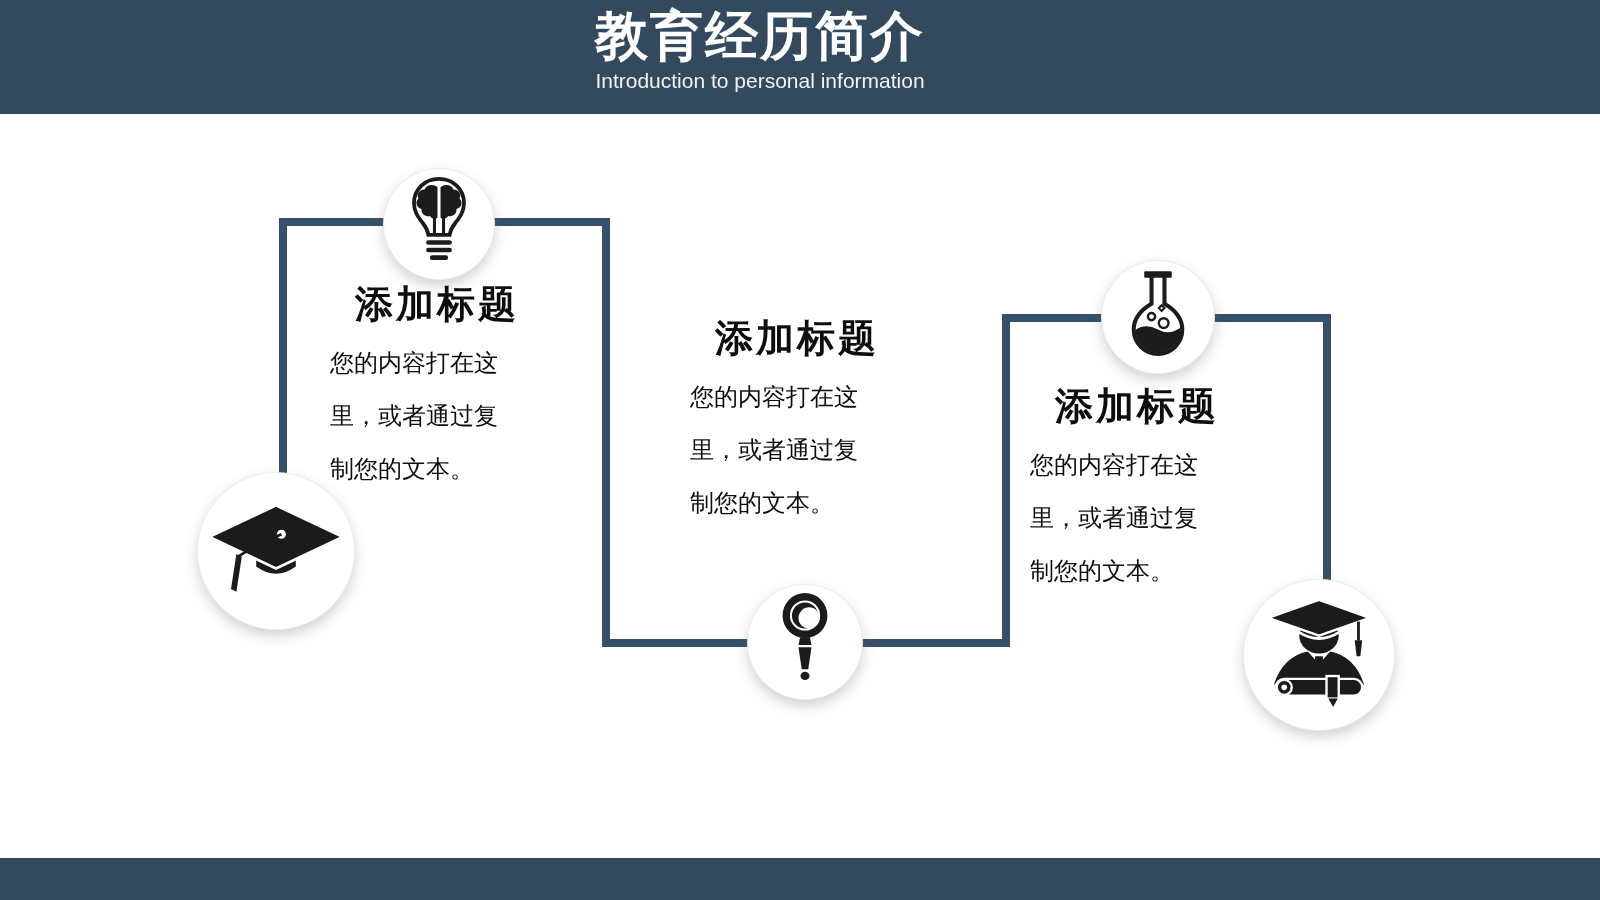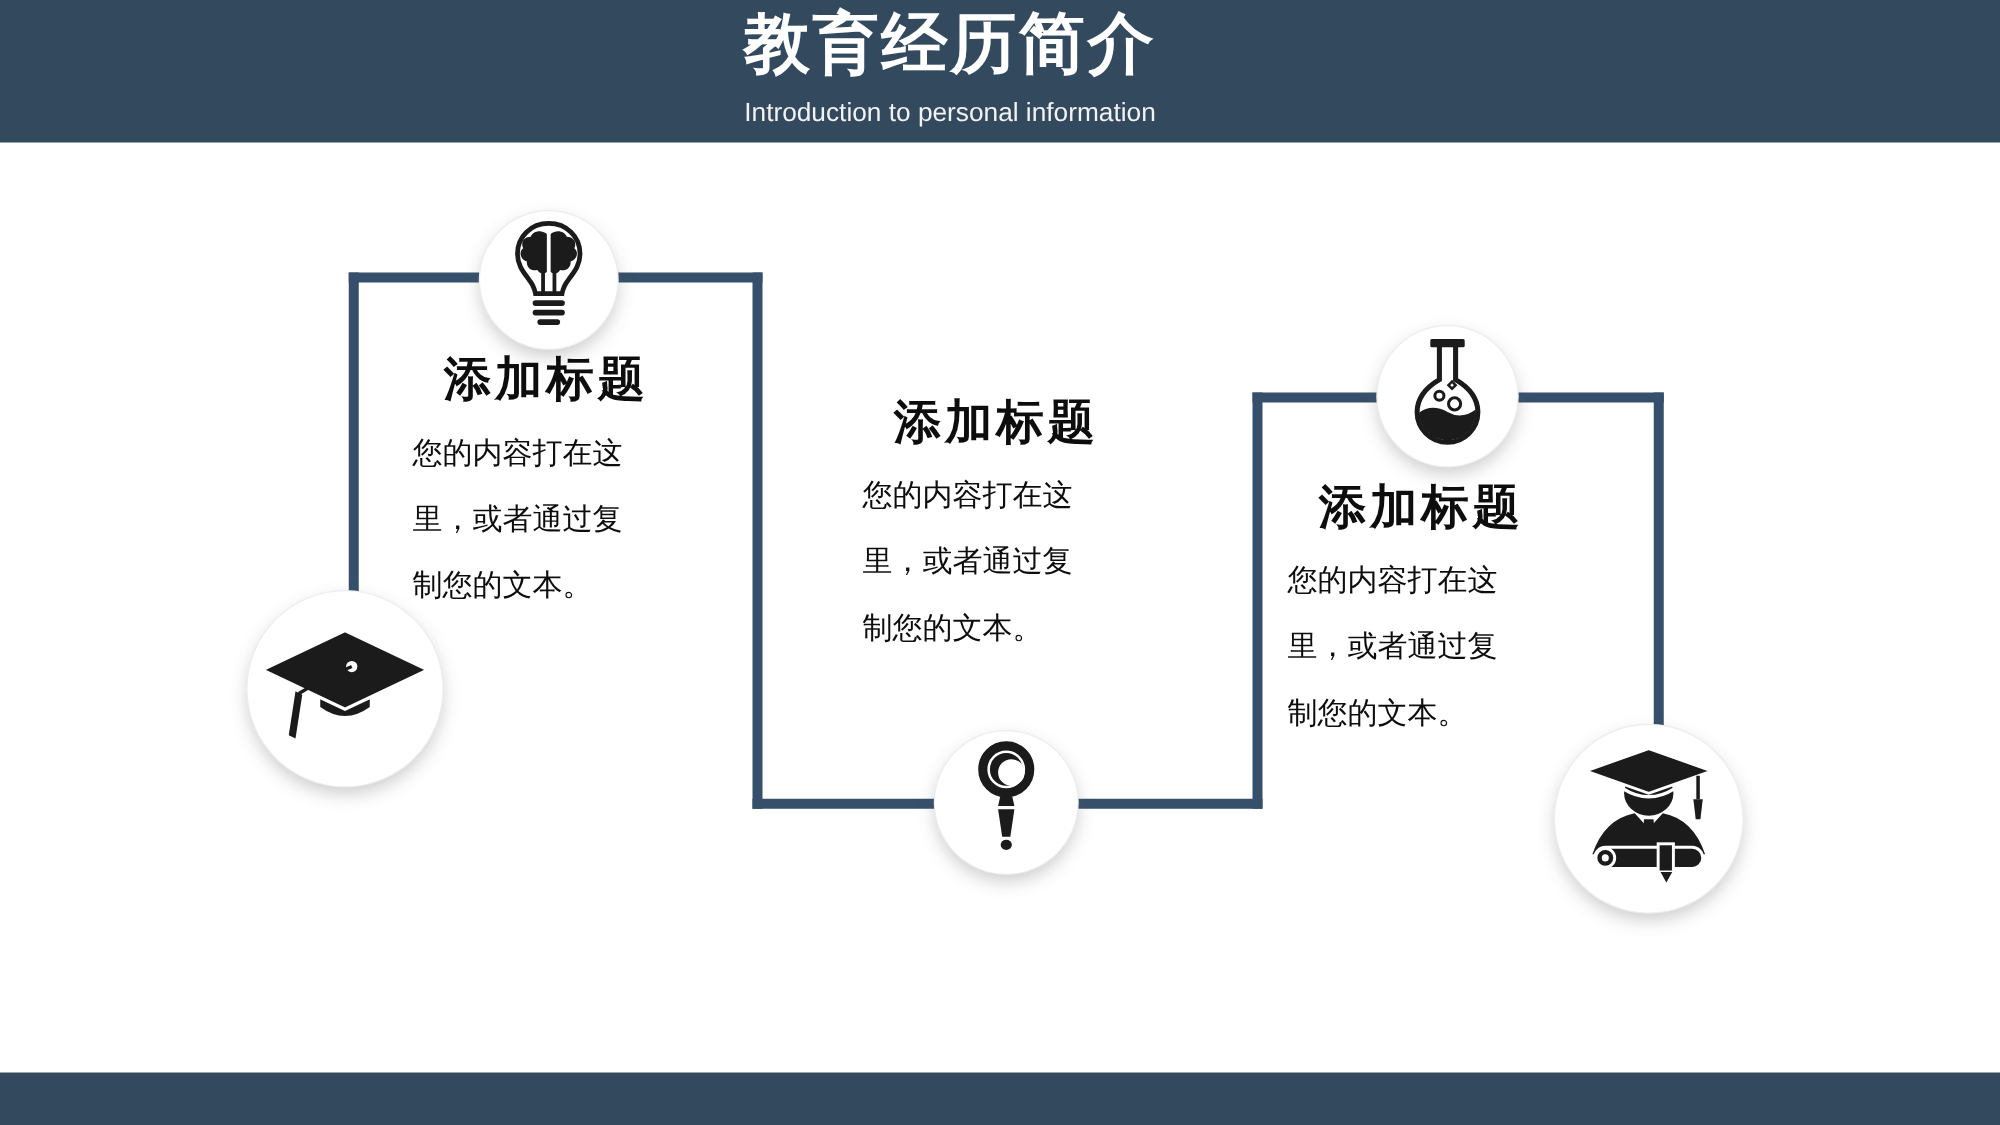--- a/index.html
+++ b/index.html
@@ -17,21 +17,21 @@
   .band-bottom {
     position:absolute; left:0; bottom:0; width:1600px; height:42px;
     background:var(--band);
   }
   .header-text { position:absolute; left:0; top:4px; width:1520px; text-align:center; }
   .header-title {
     color:#ffffff; font-size:53px; font-weight:bold; letter-spacing:2px;
     line-height:64px; margin:0;
   }
   .header-subtitle {
-    color:#f2f2f2; font-size:21px; line-height:24px; margin-top:11px;
+    color:#f2f2f2; font-size:21px; line-height:24px; margin-top:1px;
   }
   
   .seg { position:absolute; background:var(--line); z-index:1; }
   
   .circle {
     position:absolute; background:#ffffff; border-radius:50%;
     box-shadow:0 0 0 1px #ededed, 0 6px 14px rgba(90,90,90,0.30);
     display:flex; align-items:center; justify-content:center;
     z-index:2;
   }

